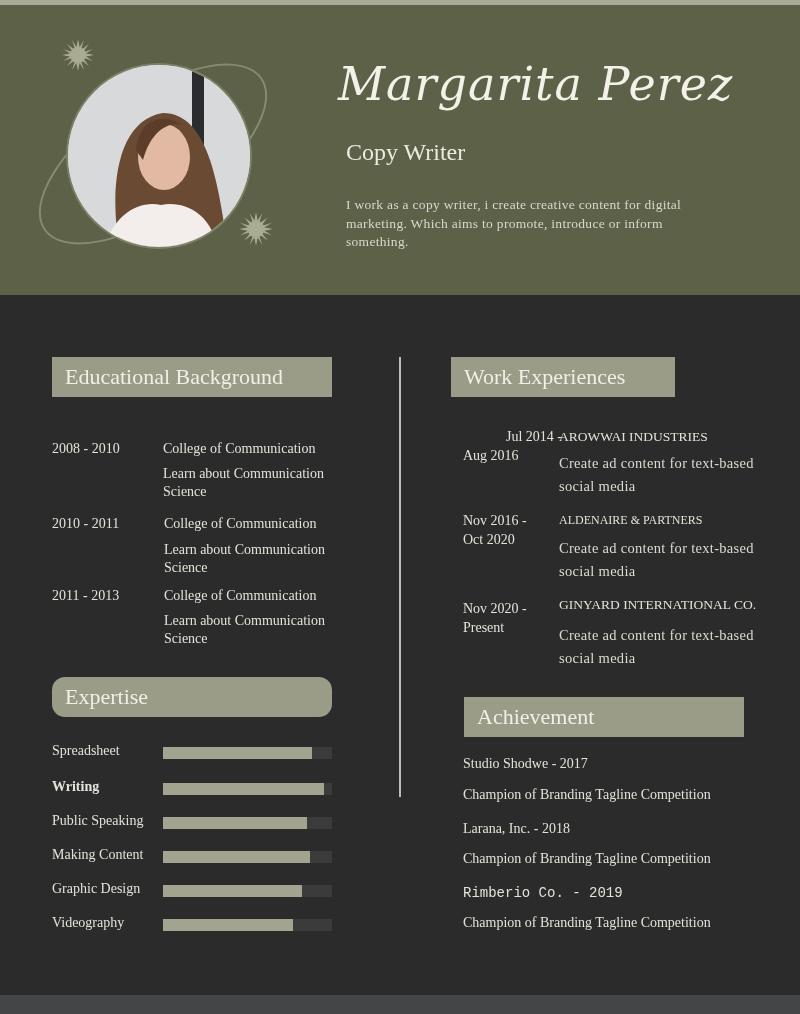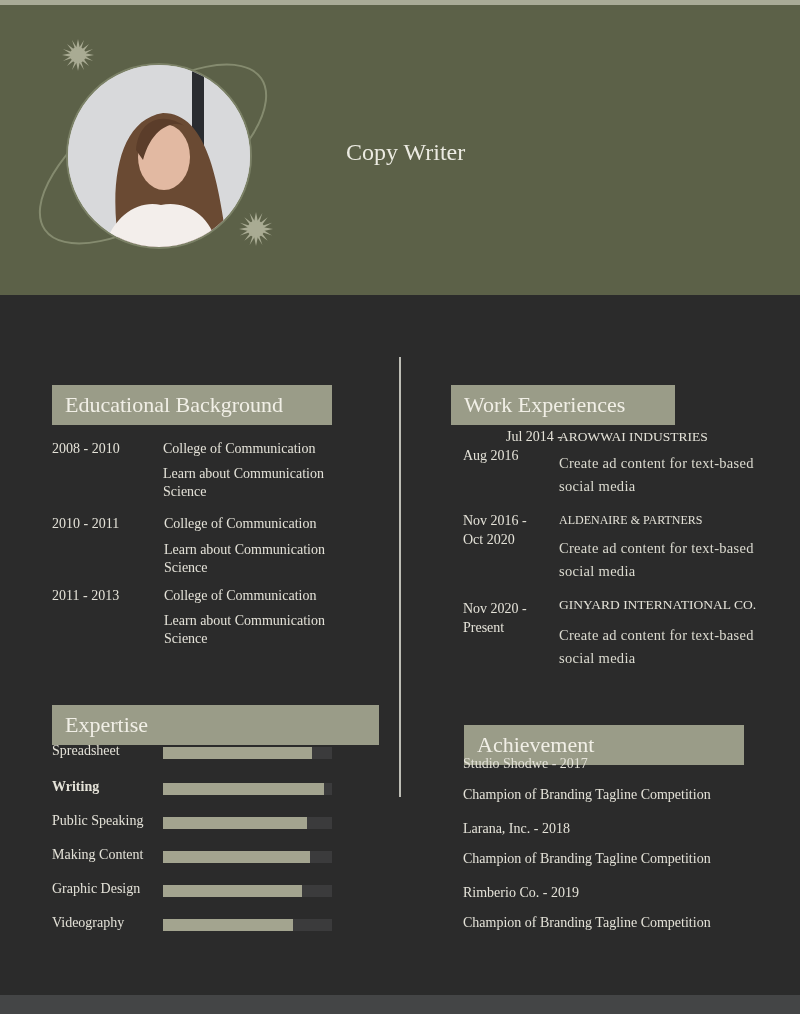--- a/index.html
+++ b/index.html
@@ -38,21 +38,21 @@
   .bio {
     position: absolute; left: 346px; top: 191px; width: 370px;
     font-size: 13.5px; line-height: 18.5px; color: #d9d8cc;
     font-family: "Liberation Serif", serif; letter-spacing: 0.3px;
   }
   .section-title {
     position: absolute; height: 40px;
     background: #9a9c88;
     color: #f1efe6;
     font-family: "Liberation Serif", serif;
-    font-size: 22px; line-height: 40px; padding-left: 13px; margin-top: 28px;
+    font-size: 22px; line-height: 40px; padding-left: 13px;
   }
   .divider {
     position: absolute; left: 399px; top: 357px; width: 2px; height: 440px; background: #bdbdb5;
   }
   .txt { position: absolute; font-family: "Liberation Serif", serif; color: #e4e2d8; font-size: 14.5px; }
   .txt.small { font-size: 14px; }
   .work-desc { font-size: 14.5px; line-height: 23px; letter-spacing: 0.3px; color: #dcdbd0; }
   .bar-track { position: absolute; left: 163px; width: 169px; height: 12px; background: #3b3b3c; }
   .bar-fill { height: 100%; background: #a3a48f; }
   .bottom-strip { position: absolute; left: 0; top: 995px; width: 800px; height: 19px; background: #444546; }
@@ -111,42 +111,44 @@
       <polygon points="6,-15 3,-6 1,-7"></polygon>
         <polygon points="-6,15 -3,6 -1,7"></polygon>
       <polygon points="-15,-6 -6,-3 -7,-1"></polygon>
         <polygon points="15,6 6,3 7,1"></polygon>
       <polygon points="-6,-15 -1,-7 -3,-6"></polygon>
         <polygon points="6,15 1,7 3,6"></polygon>
       <polygon points="15,-6 7,-1 6,-3"></polygon>
         <polygon points="-15,6 -7,1 -6,3"></polygon>
     </g>
   </svg>
+  <div class="name">Margarita Perez</div>
   <div class="role">Copy Writer</div>
+  <div class="bio">I work as a copy writer, i create creative content for digital marketing. Which aims to promote, introduce or inform something.</div>
 </div>
 
 <div class="section-title" style="left:52px;top:357px;width:280px;">Educational Background</div>
 
 <div>
   <div class="txt small" style="left:52px;top:441px;">2008 - 2010</div>
   <div class="txt small" style="left:163px;top:441px;">College of Communication</div>
   <div class="txt small" style="left:163px;top:465px;width:180px;line-height:18px;">Learn about Communication Science</div>
 </div>
 <div>
   <div class="txt small" style="left:52px;top:516px;">2010 - 2011</div>
   <div class="txt small" style="left:164px;top:516px;">College of Communication</div>
   <div class="txt small" style="left:164px;top:541px;width:180px;line-height:18px;">Learn about Communication Science</div>
 </div>
 <div>
   <div class="txt small" style="left:52px;top:588px;">2011 - 2013</div>
   <div class="txt small" style="left:164px;top:588px;">College of Communication</div>
   <div class="txt small" style="left:164px;top:612px;width:180px;line-height:18px;">Learn about Communication Science</div>
 </div>
 
-<div class="section-title" style="left:52px;top:677px;width:327px;">Expertise</div>
+<div class="section-title" style="left:52px;top:677px;width:280px;border-radius:13px;">Expertise</div>
 
 <div>
   <div class="txt small" style="left:52px;top:743px;">Spreadsheet</div>
   <div class="bar-track" style="top:747px;">
       <div class="bar-fill" style="width:88%"></div>
     </div>
 </div>
 <div>
   <div class="txt small" style="left:52px;top:779px;font-weight:bold;">Writing</div>
   <div class="bar-track" style="top:783px;">
@@ -205,17 +207,17 @@
 
 <div>
   <div class="txt small" style="left:463px;top:756px;">Studio Shodwe - 2017</div>
   <div class="txt small" style="left:463px;top:787px;">Champion of Branding Tagline Competition</div>
 </div>
 <div>
   <div class="txt small" style="left:463px;top:821px;">Larana, Inc. - 2018</div>
   <div class="txt small" style="left:463px;top:851px;">Champion of Branding Tagline Competition</div>
 </div>
 <div>
-  <div class="txt small" style="left:463px;top:885px;">Rimberio Co. - 2019</div>
+  <div class="txt small" style="left:463px;top:885px;font-family:Liberation Mono, monospace;">Rimberio Co. - 2019</div>
   <div class="txt small" style="left:463px;top:915px;">Champion of Branding Tagline Competition</div>
 </div>
 
 <div class="bottom-strip"></div>
 
 </body></html>

